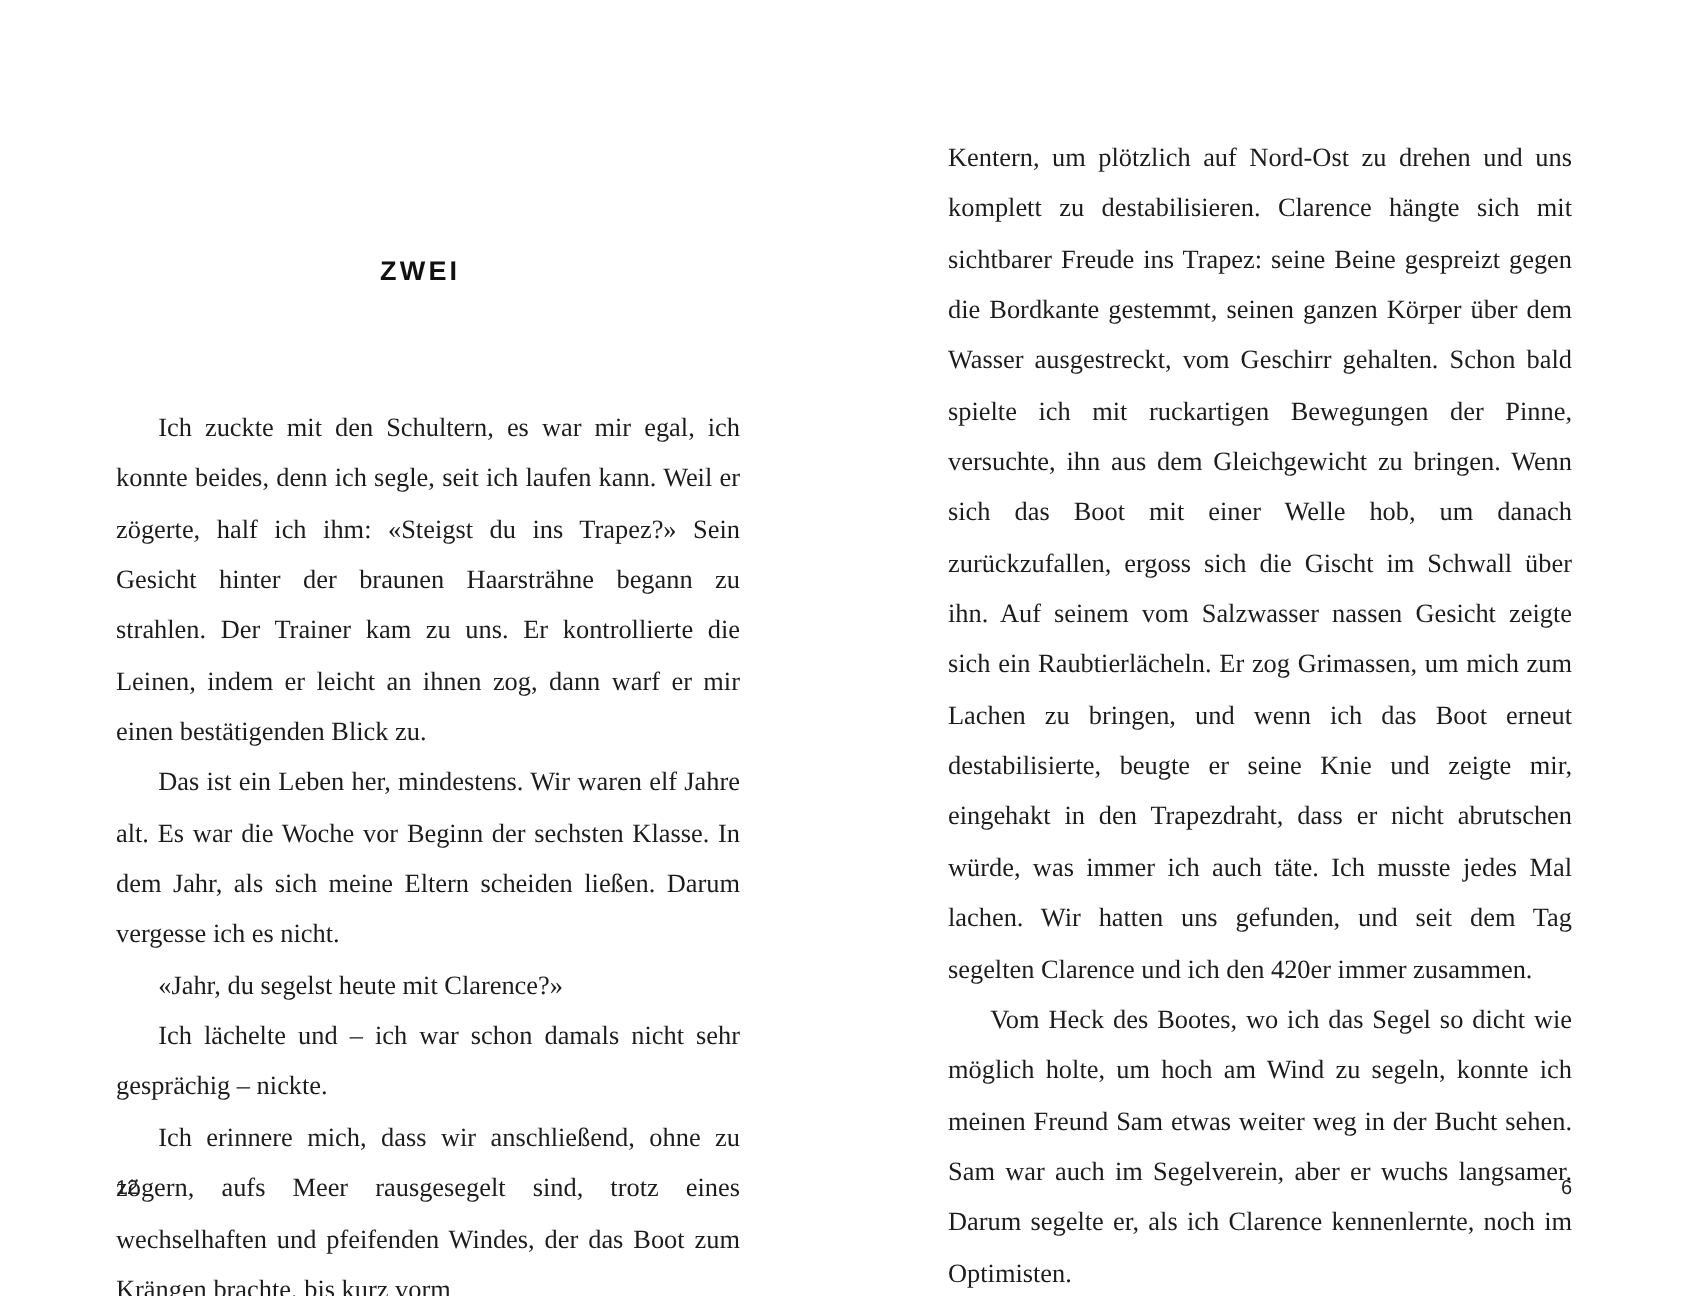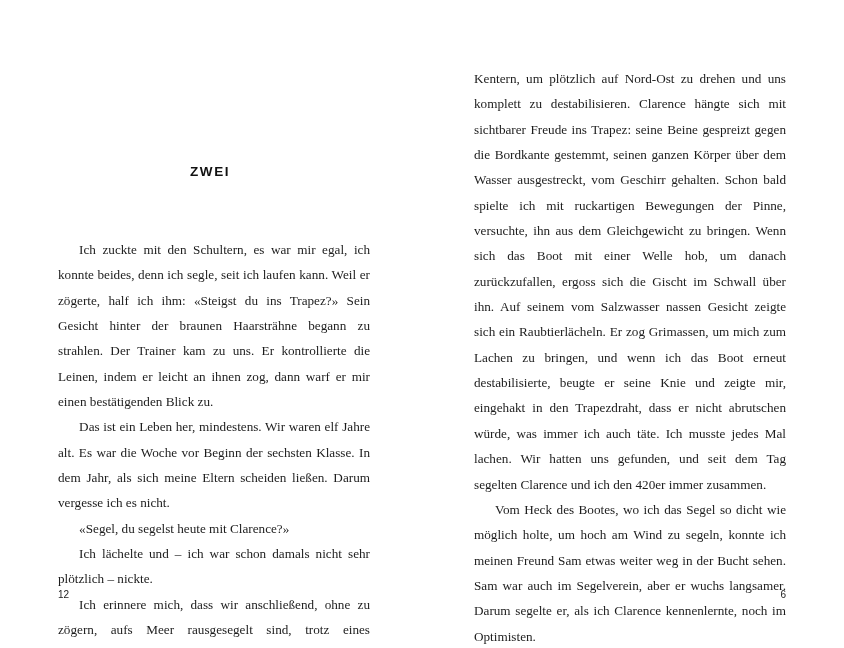--- a/index.html
+++ b/index.html
@@ -22,21 +22,21 @@
   }
   .page {
     position: absolute;
     top: 0;
     height: 648px;
     box-sizing: border-box;
   }
   .page-left {
     left: 0;
     width: 422px;
-    padding: 72px 52px 0 58px;
+    padding: 36px 52px 0 58px;
   }
   .page-right {
     left: 422px;
     width: 422px;
     padding: 52px 58px 0 52px;
   }
   .chapter-title {
     font-family: "Liberation Sans", sans-serif;
     font-weight: bold;
     font-size: 13.5px;
@@ -80,22 +80,22 @@
 </head>
 <body>
 
 <div class="spread">
 
   <div class="page page-left">
     <h1 class="chapter-title">ZWEI</h1>
     <div class="body-text">
       <p>Ich zuckte mit den Schultern, es war mir egal, ich konnte beides, denn ich segle, seit ich laufen kann. Weil er zögerte, half ich ihm: «Steigst du ins Trapez?» Sein Gesicht hinter der braunen Haarsträhne begann zu strahlen. Der Trainer kam zu uns. Er kontrollierte die Leinen, indem er leicht an ihnen zog, dann warf er mir einen bestätigenden Blick zu.</p>
       <p>Das ist ein Leben her, mindestens. Wir waren elf Jahre alt. Es war die Woche vor Beginn der sechsten Klasse. In dem Jahr, als sich meine Eltern scheiden ließen. Darum vergesse ich es nicht.</p>
-      <p>«Segel, du segelst heute mit Clarence?»</p>
-      <p>Ich lächelte und – ich war schon damals nicht sehr plötzlich – nickte.</p>
+      <p>«Jahr, du segelst heute mit Clarence?»</p>
+      <p>Ich lächelte und – ich war schon damals nicht sehr gesprächig – nickte.</p>
       <p>Ich erinnere mich, dass wir anschließend, ohne zu zögern, aufs Meer rausgesegelt sind, trotz eines wechselhaften und pfeifenden Windes, der das Boot zum Krängen brachte, bis kurz vorm</p>
     </div>
     <div class="folio folio-left">12</div>
   </div>
 
   <div class="page page-right">
     <div class="body-text">
       <p class="no-indent">Kentern, um plötzlich auf Nord-Ost zu drehen und uns komplett zu destabilisieren. Clarence hängte sich mit sichtbarer Freude ins Trapez: seine Beine gespreizt gegen die Bordkante gestemmt, seinen ganzen Körper über dem Wasser ausgestreckt, vom Geschirr gehalten. Schon bald spielte ich mit ruckartigen Bewegungen der Pinne, versuchte, ihn aus dem Gleichgewicht zu bringen. Wenn sich das Boot mit einer Welle hob, um danach zurückzufallen, ergoss sich die Gischt im Schwall über ihn. Auf seinem vom Salzwasser nassen Gesicht zeigte sich ein Raubtierlächeln. Er zog Grimassen, um mich zum Lachen zu bringen, und wenn ich das Boot erneut destabilisierte, beugte er seine Knie und zeigte mir, eingehakt in den Trapezdraht, dass er nicht abrutschen würde, was immer ich auch täte. Ich musste jedes Mal lachen. Wir hatten uns gefunden, und seit dem Tag segelten Clarence und ich den 420er immer zusammen.</p>
       <p>Vom Heck des Bootes, wo ich das Segel so dicht wie möglich holte, um hoch am Wind zu segeln, konnte ich meinen Freund Sam etwas weiter weg in der Bucht sehen. Sam war auch im Segelverein, aber er wuchs langsamer. Darum segelte er, als ich Clarence kennenlernte, noch im Optimisten.</p>
 

